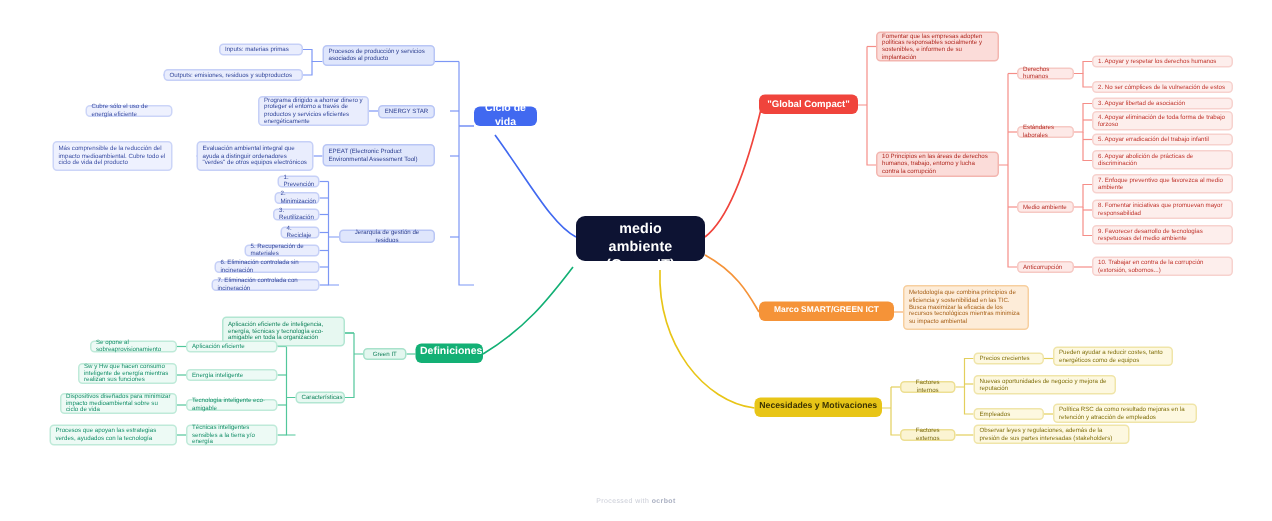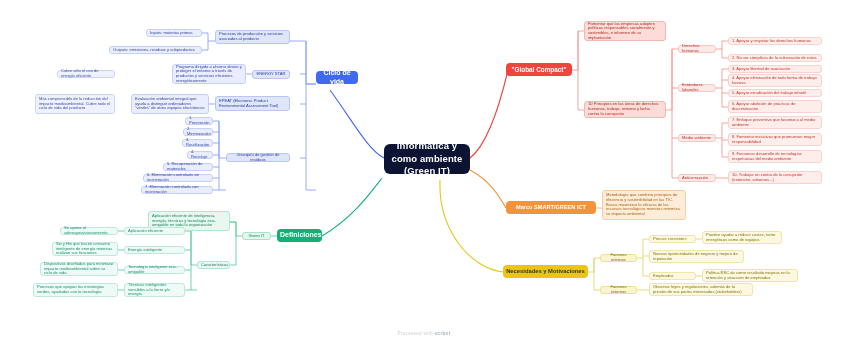--- a/index.html
+++ b/index.html
@@ -176,21 +176,21 @@
 
       <path d="M696,239 L702,239" stroke="#e3cf5c"></path>
 
       <path d="M696,276 L702,276" stroke="#e3cf5c"></path>
 
       <path d="M637,290 L643,290 L649,290" stroke="#e3cf5c"></path>
     </g>
   </svg>
 
   <div class="node central" style="left:384px;top:144px;width:86px;height:30px;">
-    <span>Informática y como ambiente (Green IT)</span>
+    <span>Evaluación y medio ambiente (Green IT)</span>
   </div>
 
   <div class="node b-main" style="left:316px;top:71px;width:42px;height:13px;">
     <span>Ciclo de vida</span>
   </div>
 
   <div class="node b-1" style="left:215px;top:30px;width:75px;height:14px;">
     <span>Procesos de producción y servicios asociados al producto</span>
   </div>
   <div class="node b-2" style="left:146px;top:29px;width:56px;height:8px;">

